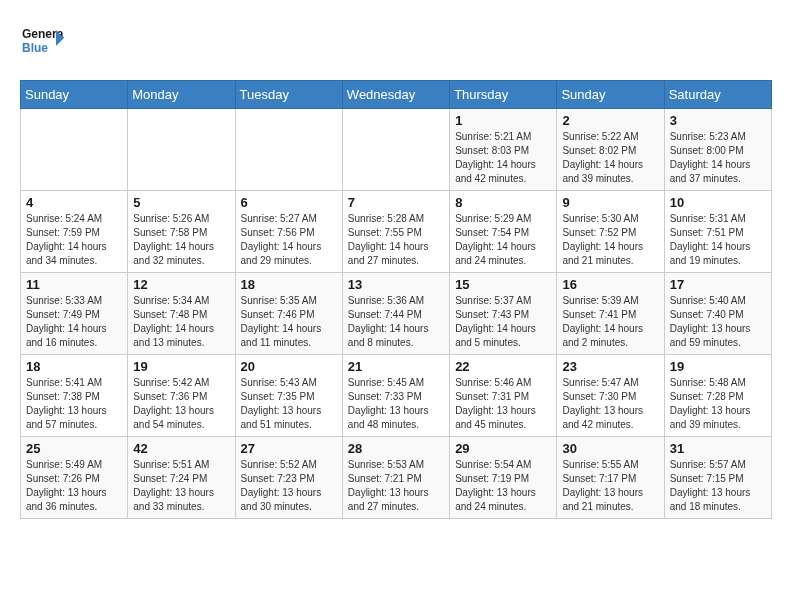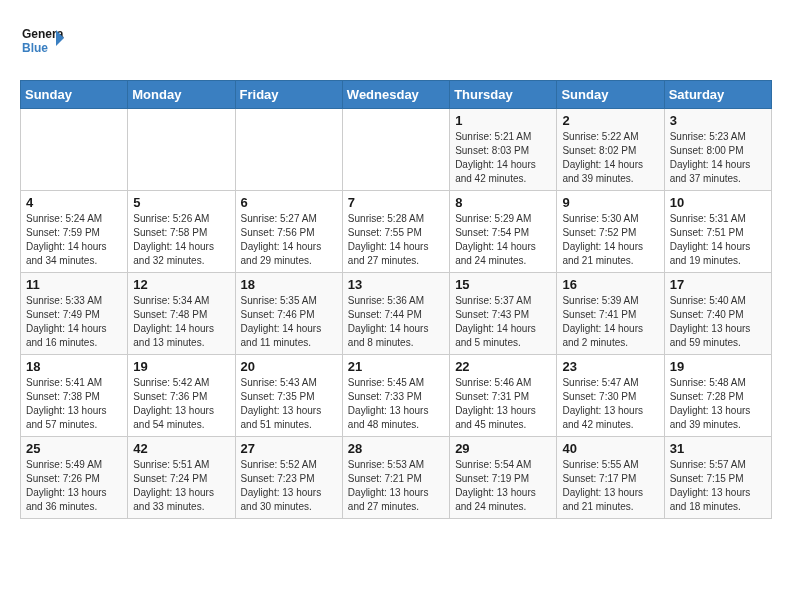--- a/index.html
+++ b/index.html
@@ -39,21 +39,21 @@
       width: 100%;
       border-collapse: collapse;
       font-size: 11px;
     }
     .calendar thead tr th {
       background-color: #3a7fc1;
       color: #fff;
       padding: 6px 4px;
       text-align: left;
       font-size: 13px;
-      font-weight: bold;
+      font-weight: normal;
       border: 1px solid #2e6da4;
     }
     .calendar tbody tr td {
       vertical-align: top;
       padding: 4px 5px;
       border: 1px solid #ccc;
       width: 107px;
       min-height: 80px;
       background: #fff;
     }
@@ -94,21 +94,21 @@
     <h1></h1>
     <h2></h2>
   </div>
 </div>
 
 <table class="calendar">
   <thead>
     <tr>
     <th>Sunday</th>
         <th>Monday</th>
-        <th>Friday</th>
+        <th>Tuesday</th>
         <th>Wednesday</th>
         <th>Thursday</th>
         <th>Sunday</th>
         <th>Saturday</th>
       </tr>
   </thead>
   <tbody>
   <tr>
         <td class="empty-cell"></td>
         <td class="empty-cell"></td>
@@ -232,21 +232,21 @@
         </td>
         <td>
           <div class="day-number">28</div>
           <div class="day-info">Sunrise: 5:53 AM<br>Sunset: 7:21 PM<br>Daylight: 13 hours<br>and 27 minutes.</div>
         </td>
         <td>
           <div class="day-number">29</div>
           <div class="day-info">Sunrise: 5:54 AM<br>Sunset: 7:19 PM<br>Daylight: 13 hours<br>and 24 minutes.</div>
         </td>
         <td>
-          <div class="day-number">40</div>
+          <div class="day-number">30</div>
           <div class="day-info">Sunrise: 5:55 AM<br>Sunset: 7:17 PM<br>Daylight: 13 hours<br>and 21 minutes.</div>
         </td>
         <td>
           <div class="day-number">31</div>
           <div class="day-info">Sunrise: 5:57 AM<br>Sunset: 7:15 PM<br>Daylight: 13 hours<br>and 18 minutes.</div>
         </td>
       </tr>
     </tbody>
 </table>
 

